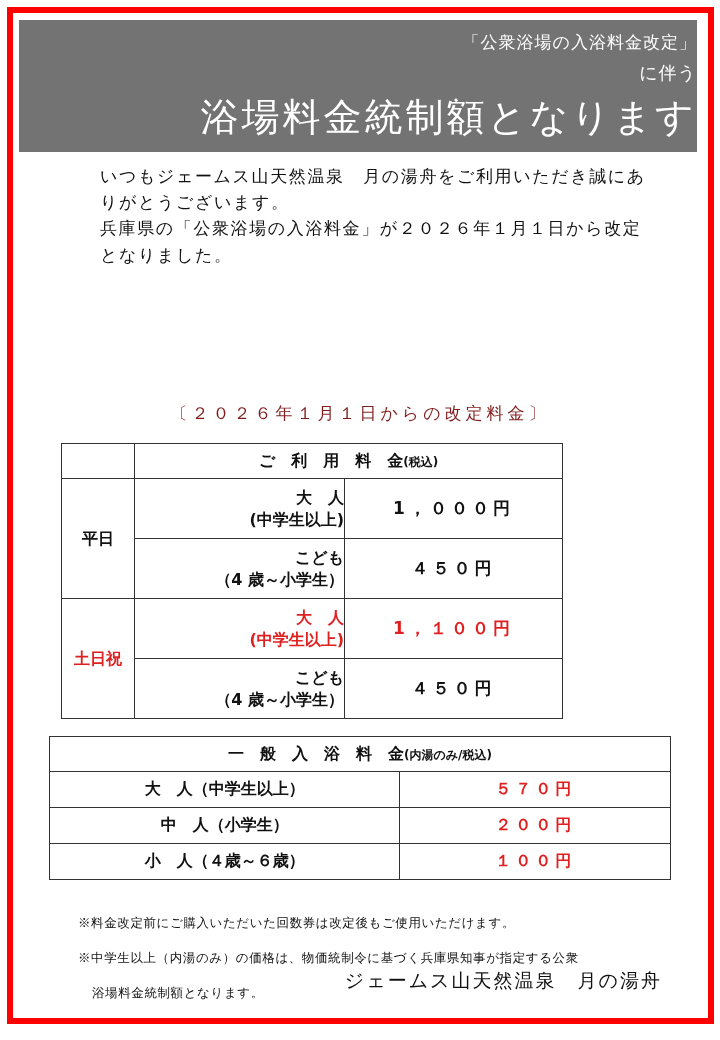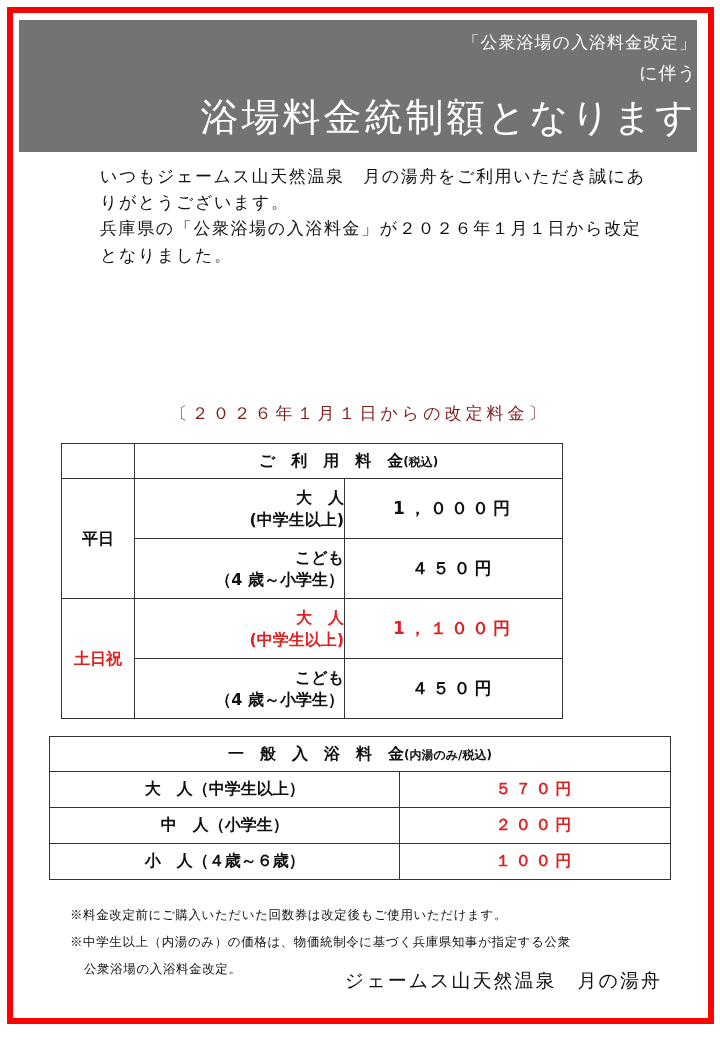--- a/index.html
+++ b/index.html
@@ -34,21 +34,21 @@
   .red { color: #e02020; }
   .sm { font-size: 12px; font-weight: bold; letter-spacing: 0; }
 
   .t2 { left: 49px; top: 736px; width: 622px; padding-left: 40px; }
   .t2 .hdr td { height: 34px; font-size: 16px; }
   .t2 .row td { height: 35px; font-size: 16px; }
   .t2 .c2 { width: 351px; }
   .t2 .c3 { width: 271px; margin-top: 35px; }
 
   .notes { position: absolute; left: 62px; top: 897px; font-size: 12.5px; line-height: 19px; letter-spacing: 0.6px; }
-  .notes p { margin: 8px; }
+  .notes p { margin: 16px; }
   .notes .cont { padding-left: 14px; }
   .sign { position: absolute; right: 58px; top: 968px; font-size: 19px; letter-spacing: 2px; }
 </style>
 </head>
 <body>
 
 <div class="frame"></div>
 
 <div class="header">
   <div class="h-line1">「公衆浴場の入浴料金改定」</div>
@@ -122,16 +122,16 @@
   <tr class="row">
     <td class="c2">小　人（４歳～６歳）</td>
     <td class="c3 price red">１００円</td>
   </tr>
 </tbody>
   </table>
 
 <div class="notes">
   <p>※料金改定前にご購入いただいた回数券は改定後もご使用いただけます。</p>
   <p>※中学生以上（内湯のみ）の価格は、物価統制令に基づく兵庫県知事が指定する公衆</p>
-  <p class="cont">公衆浴場の入浴料金改定。</p>
+  <p class="cont">浴場料金統制額となります。</p>
 </div>
 
 <div class="sign">ジェームス山天然温泉　月の湯舟</div>
 
 </body></html>

